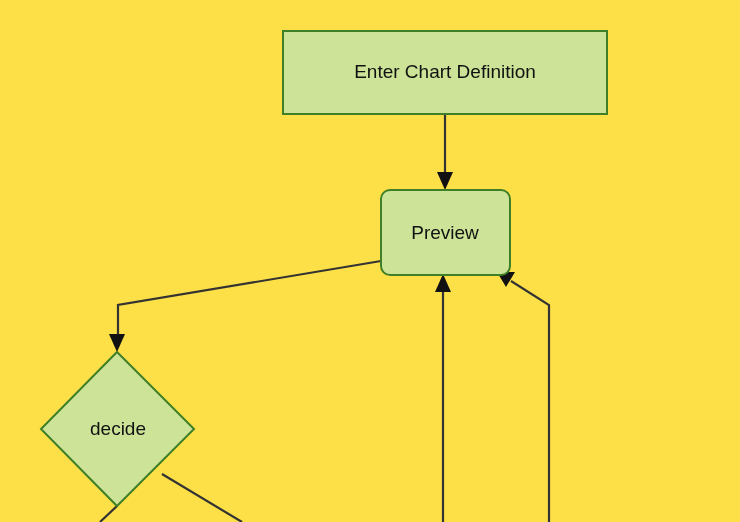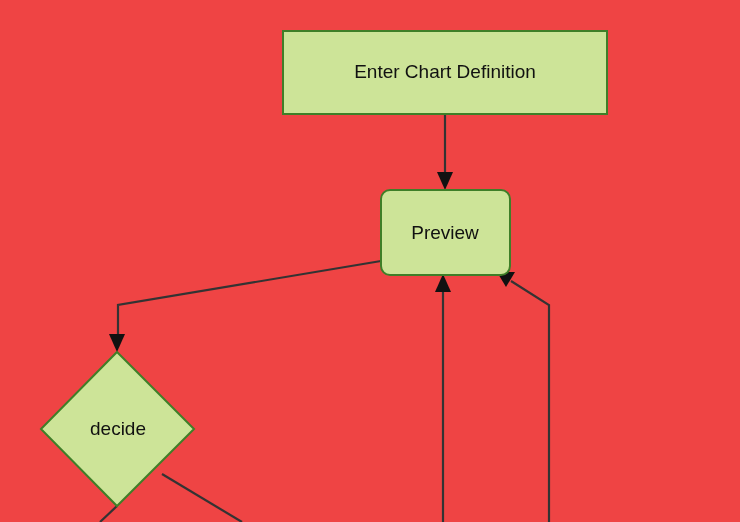--- a/index.html
+++ b/index.html
@@ -4,21 +4,21 @@
 <style>
   html, body {
     margin: 0;
     padding: 0;
     background: #ffffff;
   }
   #canvas {
     position: relative;
     width: 740px;
     height: 522px;
-    background: #ef4444;
+    background: #fde047;
     overflow: hidden;
     font-family: "Liberation Sans", sans-serif;
   }
   #flow-svg {
     position: absolute;
     top: 0;
     left: 0;
     width: 740px;
     height: 522px;
     display: block;

